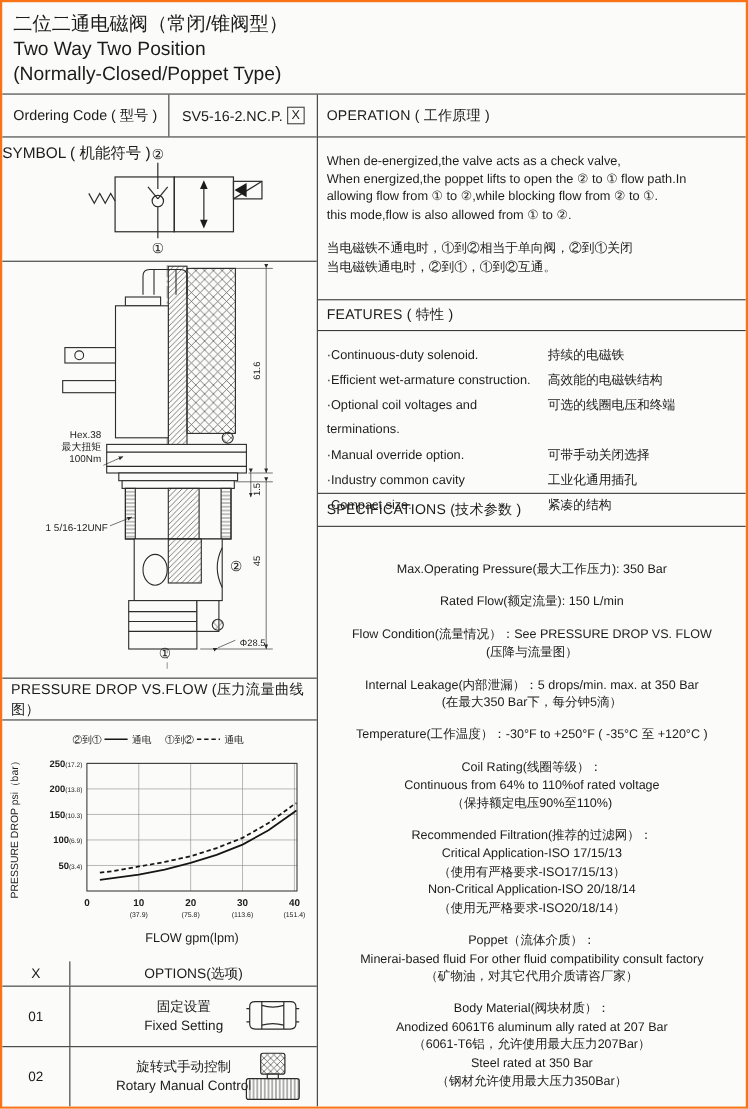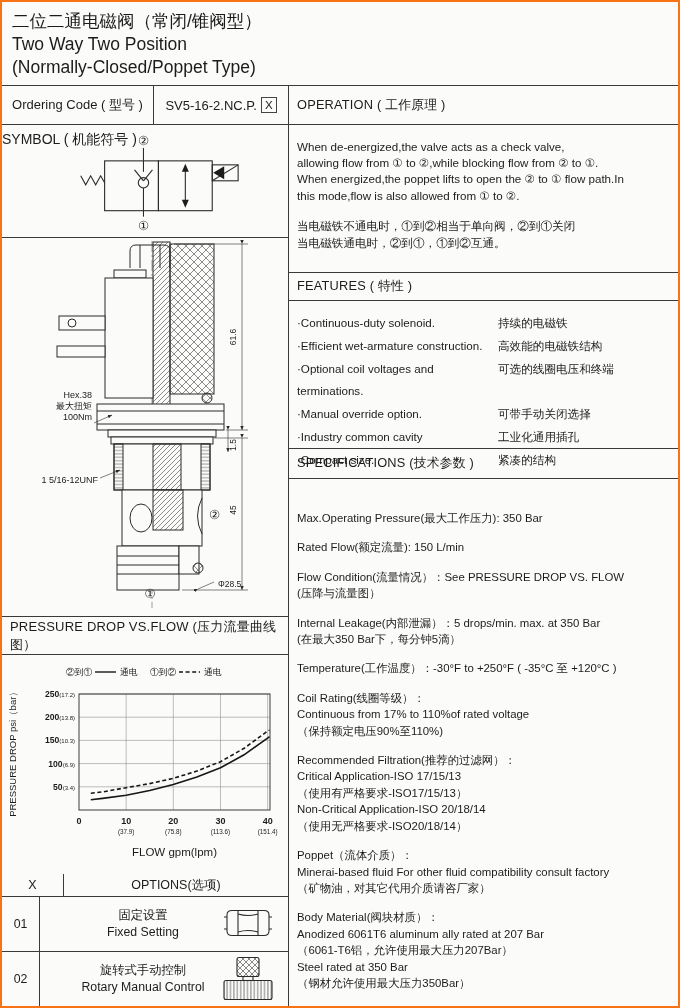--- a/index.html
+++ b/index.html
@@ -43,37 +43,37 @@
   .dwg-label { font-size:9px; fill:#1c1c1c; }
   .dwg-dim { font-size:8.5px; fill:#1c1c1c; }
   .port-num { font-size:12.5px; fill:#1c1c1c; }
   
   .options-sec { flex:1; display:flex; flex-direction:column; border-top:0; }
   .opt-header { height:23px; border-bottom:1px solid #3a3a3a; display:flex; font-size:12.5px; flex:none; }
   .opt-col-x { width:62px; border-right:1px solid #3a3a3a; display:flex; align-items:center; justify-content:center; }
   .opt-col-name { flex:1; display:flex; align-items:center; justify-content:center; }
   .opt-row { display:flex; border-bottom:1px solid #3a3a3a; flex:1; font-size:12.3px; }
   .opt-row:last-child { border-bottom:0; }
-  .opt-code { width:38px; border-right:1px solid #3a3a3a; display:flex; align-items:center; justify-content:center; }
+  .opt-code { width:62px; border-right:1px solid #3a3a3a; display:flex; align-items:center; justify-content:center; }
   .opt-body { flex:1; position:relative; display:flex; align-items:center; }
   .opt-text { width:150px; margin-left:28px; text-align:center; line-height:1.35; }
   .opt-icon { position:absolute; right:14px; top:50%; transform:translateY(-50%); }
   
   .op-header { height:39px; }
   .op-body { height:148px; border-bottom:1px solid #3a3a3a; padding:14px 8px 0 8px; font-size:11.6px; flex:none; }
   .op-en div { line-height:16.2px; }
   .op-cn { margin-top:13px; }
   .op-cn div { line-height:17.5px; }
   .feat-header { height:28px; }
   .feat-body { height:148px; border-bottom:1px solid #3a3a3a; padding:11px 8px 0 8px; font-size:11.6px; flex:none; }
   .feat-row { display:flex; line-height:22.8px; }
   .feat-en { flex:1; }
   .feat-cn { width:172px; }
   .spec-header { height:30px; }
-  .spec-body { flex:1; padding:31px 8px 0 8px; font-size:11.4px; overflow:hidden; }
+  .spec-body { flex:1; padding:31px 8px 0 8px; font-size:11.4px; overflow:hidden;text-align:center; }
   .spec-para { margin-bottom:13px; }
   .spec-para div { line-height:16.4px; }
 </style>
 </head>
 <body>
 
 <div class="page">
 
   <div class="title-block">
     <div>二位二通电磁阀（常闭/锥阀型）</div>
@@ -283,22 +283,22 @@
           </div>
         </div>
       </div>
     </div>
 
     <div class="col-right">
       <div class="op-header sec-header">OPERATION ( 工作原理 )</div>
       <div class="op-body">
         <div class="op-en">
             <div>When de-energized,the valve acts as a check valve,</div>
+            <div>When energized,the poppet lifts to open the ② to ① flow path.In</div>
             <div>allowing flow from ① to ②,while blocking flow from ② to ①.</div>
-            <div>When energized,the poppet lifts to open the ② to ① flow path.In</div>
             <div>this mode,flow is also allowed from ① to ②.</div>
           </div>
         <div class="op-cn">
             <div>当电磁铁不通电时，①到②相当于单向阀，②到①关闭</div>
             <div>当电磁铁通电时，②到①，①到②互通。</div>
           </div>
       </div>
       <div class="feat-header sec-header">FEATURES ( 特性 )</div>
       <div class="feat-body">
           <div class="feat-row">
@@ -340,21 +340,21 @@
           </div>
           <div class="spec-para">
             <div>Internal Leakage(内部泄漏）：5 drops/min. max. at 350 Bar</div>
             <div>(在最大350 Bar下，每分钟5滴）</div>
           </div>
           <div class="spec-para">
             <div>Temperature(工作温度）：-30°F to +250°F  ( -35°C 至 +120°C )</div>
           </div>
           <div class="spec-para">
             <div>Coil Rating(线圈等级）：</div>
-            <div>Continuous from 17% to 110%of rated voltage</div>
+            <div>Continuous from 64% to 110%of rated voltage</div>
             <div>（保持额定电压90%至110%)</div>
           </div>
           <div class="spec-para">
             <div>Recommended Filtration(推荐的过滤网）：</div>
             <div>Critical Application-ISO 17/15/13</div>
             <div>（使用有严格要求-ISO17/15/13）</div>
             <div>Non-Critical Application-ISO 20/18/14</div>
             <div>（使用无严格要求-ISO20/18/14）</div>
           </div>
           <div class="spec-para">

